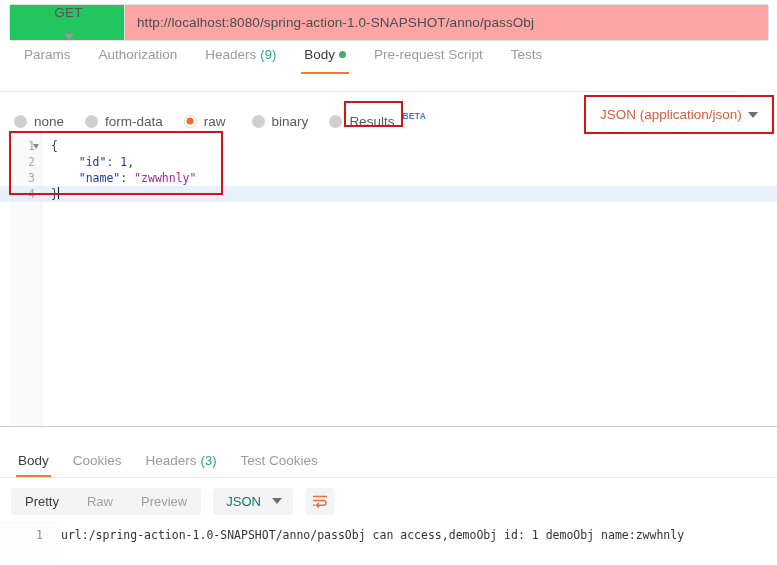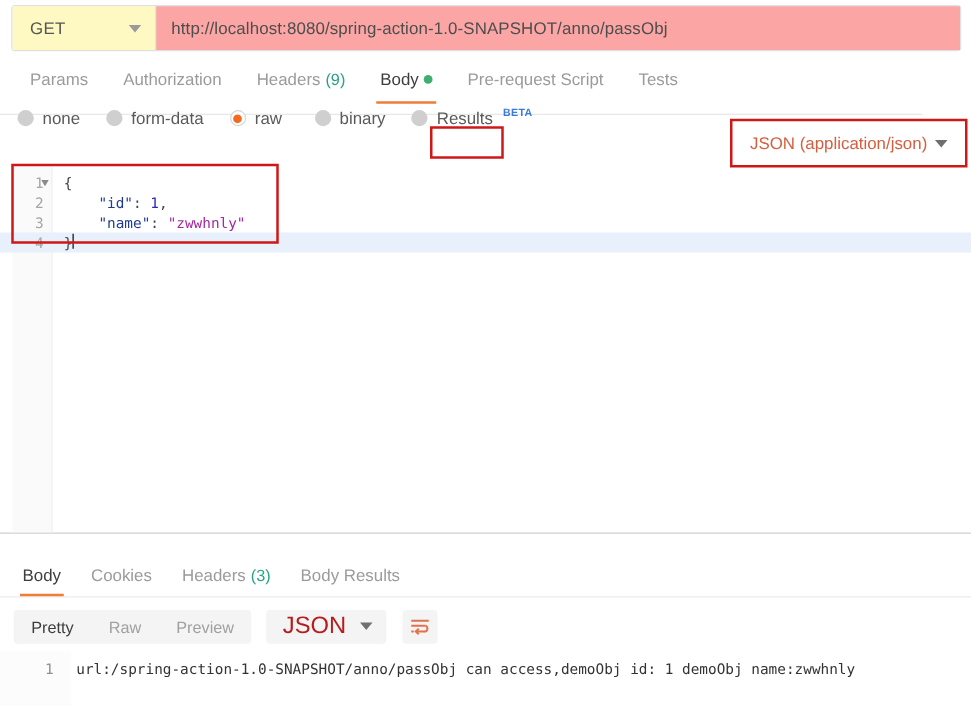--- a/index.html
+++ b/index.html
@@ -35,23 +35,24 @@
     background: #f2f2f2;
     box-sizing: border-box;
   }
   .method-select {
     width: 115px;
     display: flex;
     align-items: center;
     padding: 0 11px 0 14px;
     justify-content: space-between;
     border-right: 1px solid #e0e0e0;
-    background: #fef9c3;
-    box-sizing: border-box;
-    cursor: pointer;
+    background: #22c55e;
+    box-sizing: border-box;
+    cursor: pointer;
+    flex-direction: column;
   }
   .method-label {
     font-size: 13.5px;
     color: #555555;
     letter-spacing: .2px;
   }
   .caret-down {
     width: 0; height: 0;
     border-left: 5px solid transparent;
     border-right: 5px solid transparent;
@@ -69,21 +70,21 @@
     cursor: text;
   }
 
   
   .req-tabs {
     position: absolute;
     left: 0; top: 47px;
     width: 738px; height: 45px;
     border-bottom: 1px solid #e8e8e8;
     display: flex;
-    align-items: center;
+    align-items: flex-start;
     padding-left: 10px;
     box-sizing: border-box;
   }
   .req-tab {
     position: relative;
     padding: 0 14px 12px 14px;
     font-size: 13.5px;
     color: #9b9b9b;
     cursor: pointer;
     display: flex;
@@ -105,24 +106,24 @@
     border-radius: 50%;
     background: #3fae70;
     display: inline-block;
     position: relative;
     top: -1px;
   }
 
   
   .radio-row {
     position: absolute;
-    left: 0; top: 87px;
+    left: 0; top: 101px;
     width: 671px; height: 40px;
     display: flex;
-    align-items: flex-start;
+    align-items: center;
     padding-left: 14px;
     box-sizing: border-box;
   }
   .radio-opt {
     display: flex;
     align-items: center;
     gap: 7px;
     margin-right: 21px;
     font-size: 13.5px;
     color: #5a5a5a;
@@ -318,22 +319,22 @@
   .fmt-select {
     display: flex;
     align-items: center;
     gap: 11px;
     background: #f4f4f4;
     border-radius: 3px;
     height: 27px;
     padding: 0 11px 0 13px;
     margin-left: 6px;
     cursor: pointer;
-    font-size: 19px;
-    color: #b91c1c;
+    font-size: 13px;
+    color: #0f766e;
   }
   .wrap-btn {
     width: 28px; height: 27px;
     background: #f4f4f4;
     border-radius: 3px;
     margin-left: 7px;
     display: flex;
     align-items: center;
     justify-content: center;
     cursor: pointer;
@@ -471,21 +472,21 @@
     <span>Body</span>
   </div>
   <div class="resp-tab">
     <span>Cookies</span>
   </div>
   <div class="resp-tab">
     <span>Headers</span>
     <span class="count-badge">(3)</span>
   </div>
   <div class="resp-tab">
-    <span>Body Results</span>
+    <span>Test Cookies</span>
   </div>
 </div>
 
 <div class="resp-toolbar">
   <div class="seg-group">
     <div class="seg-btn active">
       <span>Pretty</span>
     </div>
     <div class="seg-btn">
       <span>Raw</span>

